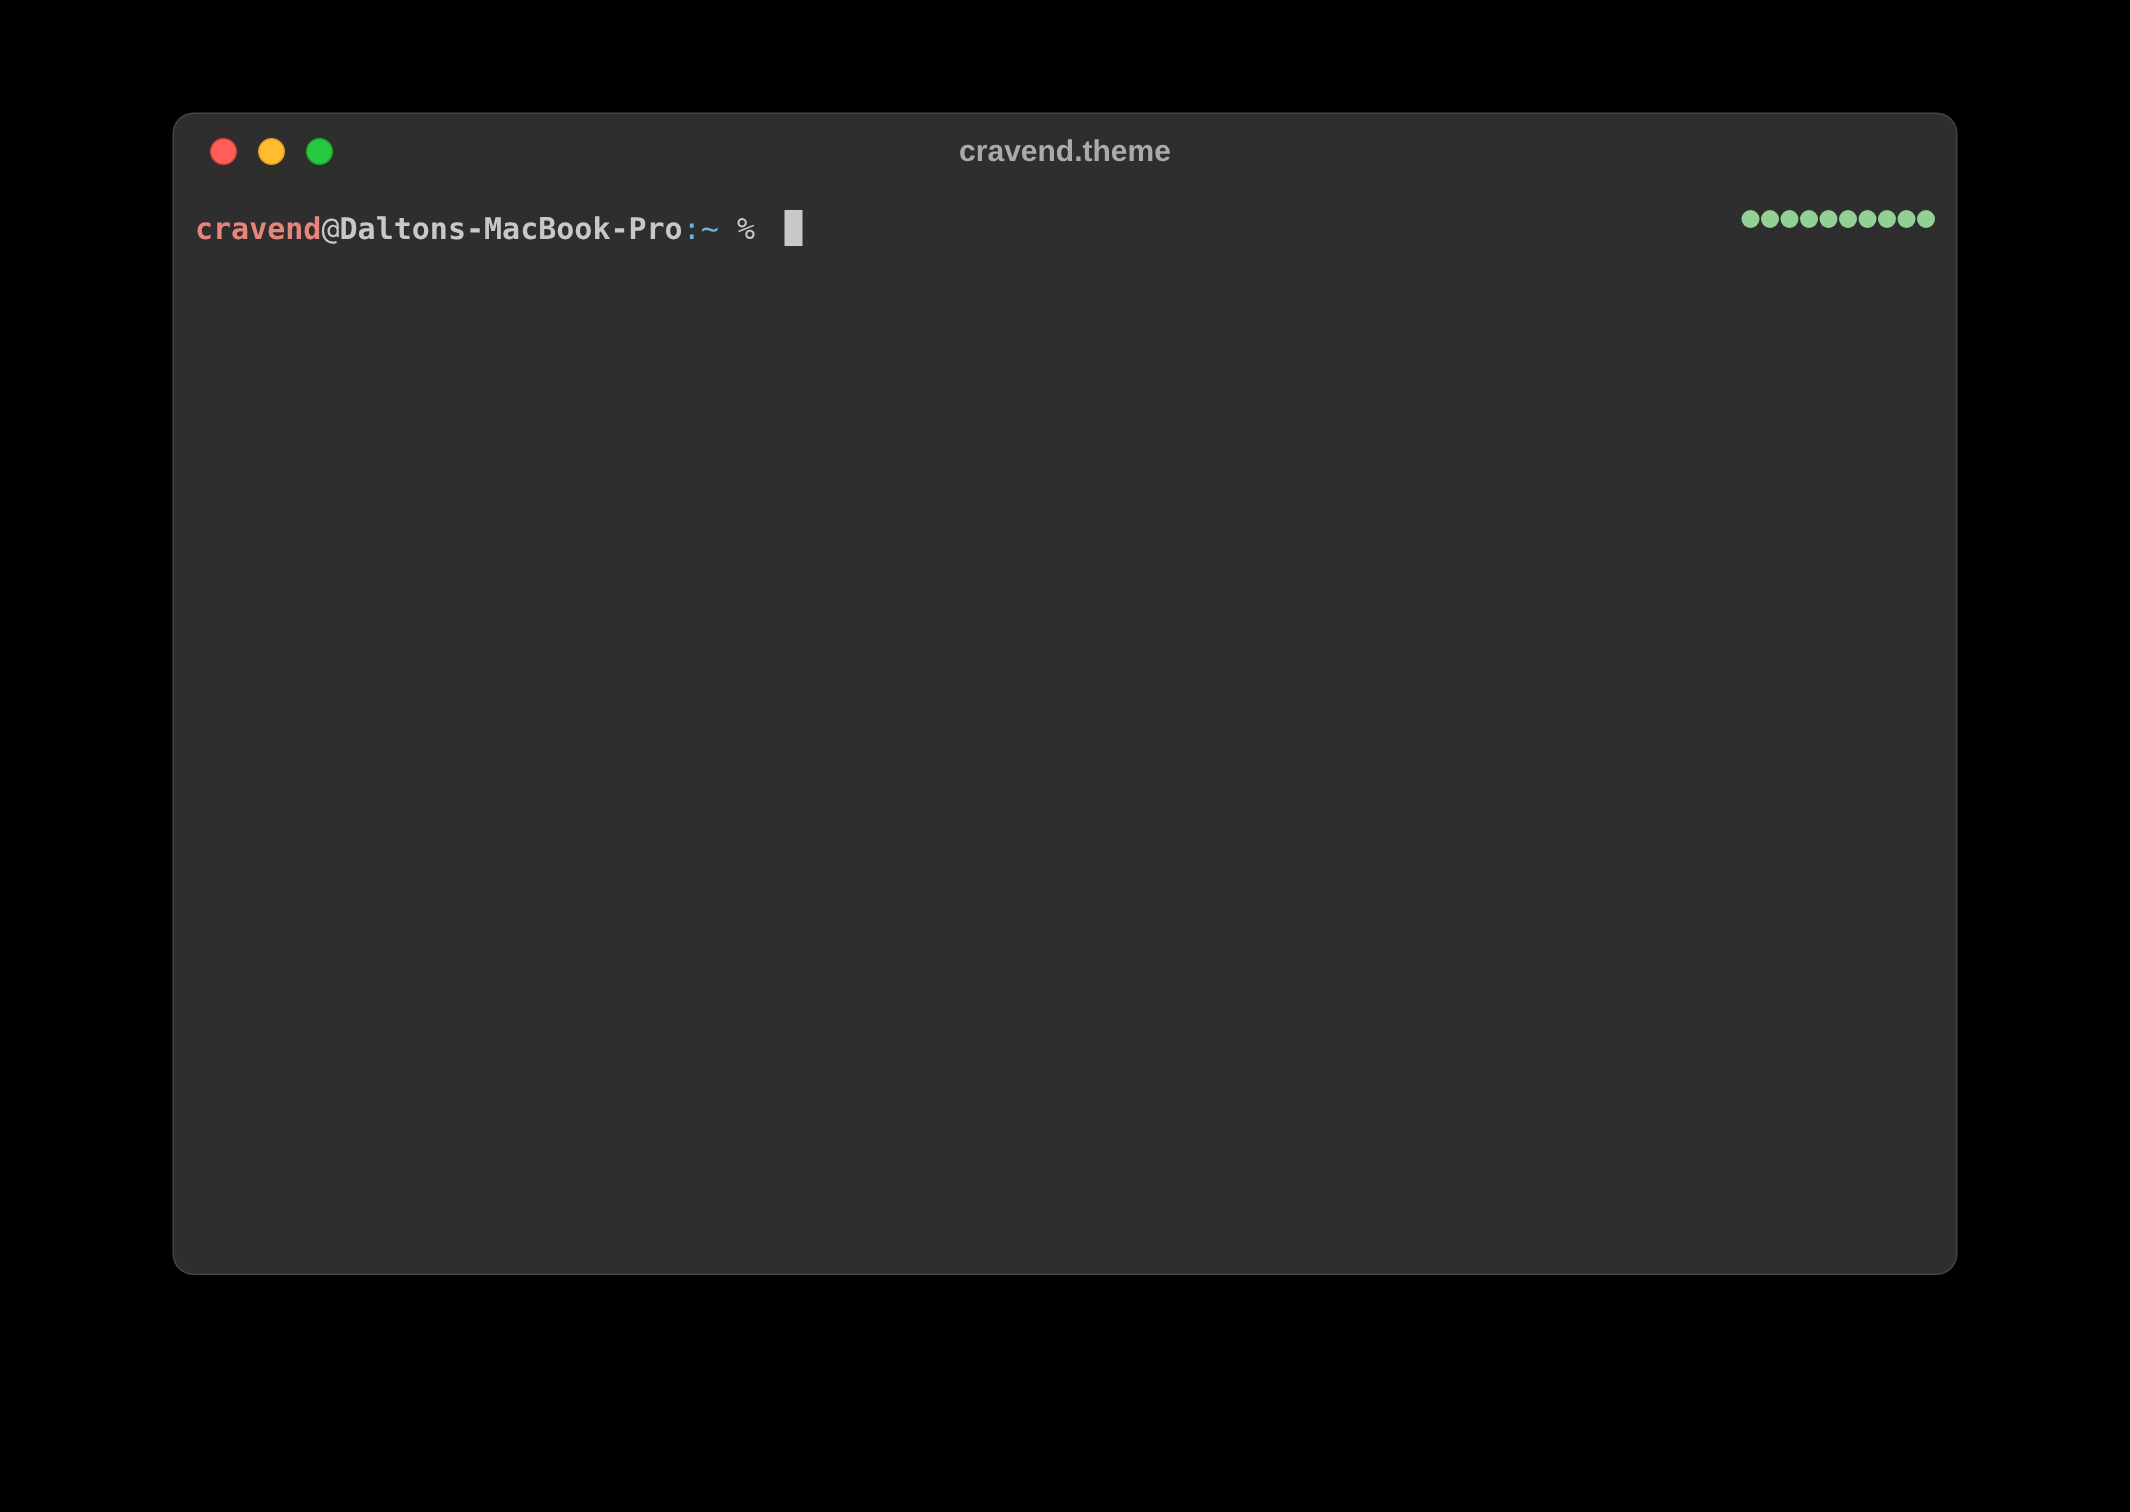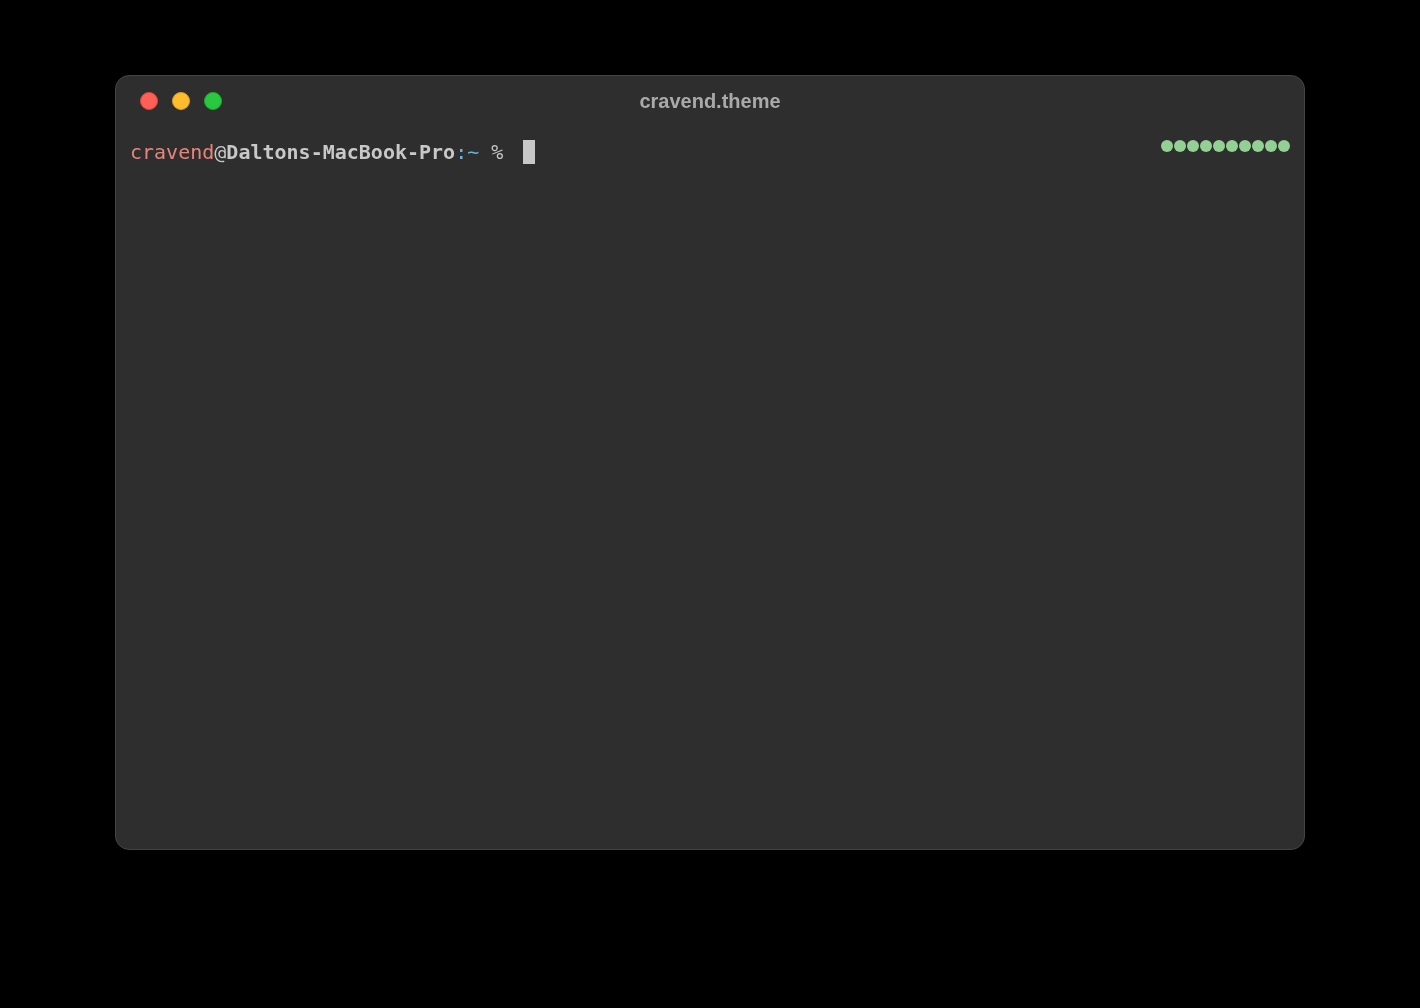--- a/index.html
+++ b/index.html
@@ -88,21 +88,21 @@
     }
     
     .prompt-line {
       display: flex;
       align-items: center;
       white-space: pre;
     }
     
     .prompt-user {
       color: #e8857a;
-      font-weight: normal;
+      font-weight: bold;
     }
     
     .prompt-at {
       color: #c8c8c8;
     }
     
     .prompt-host {
       color: #c8c8c8;
       font-weight: bold;
     }

